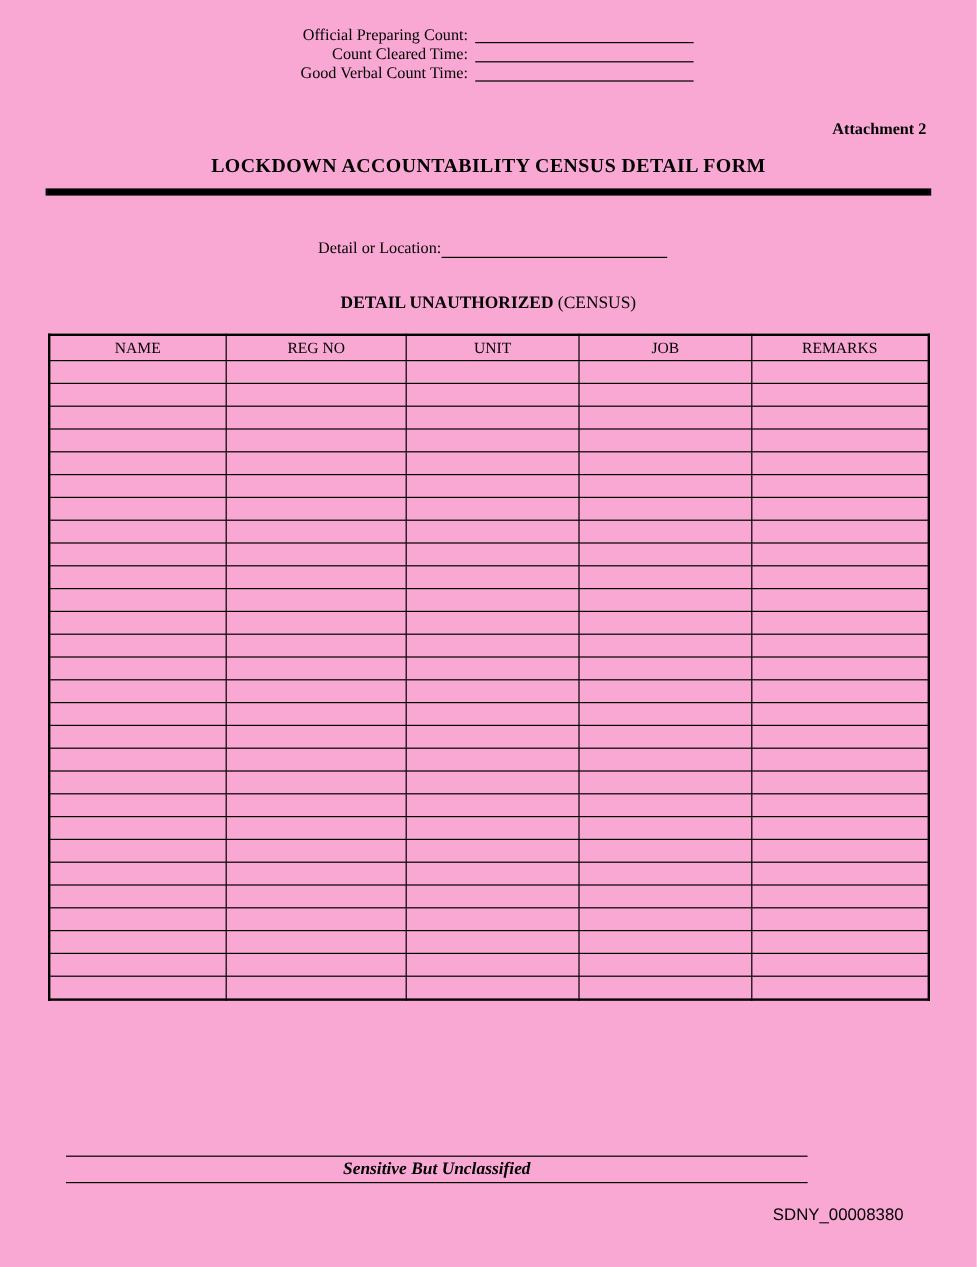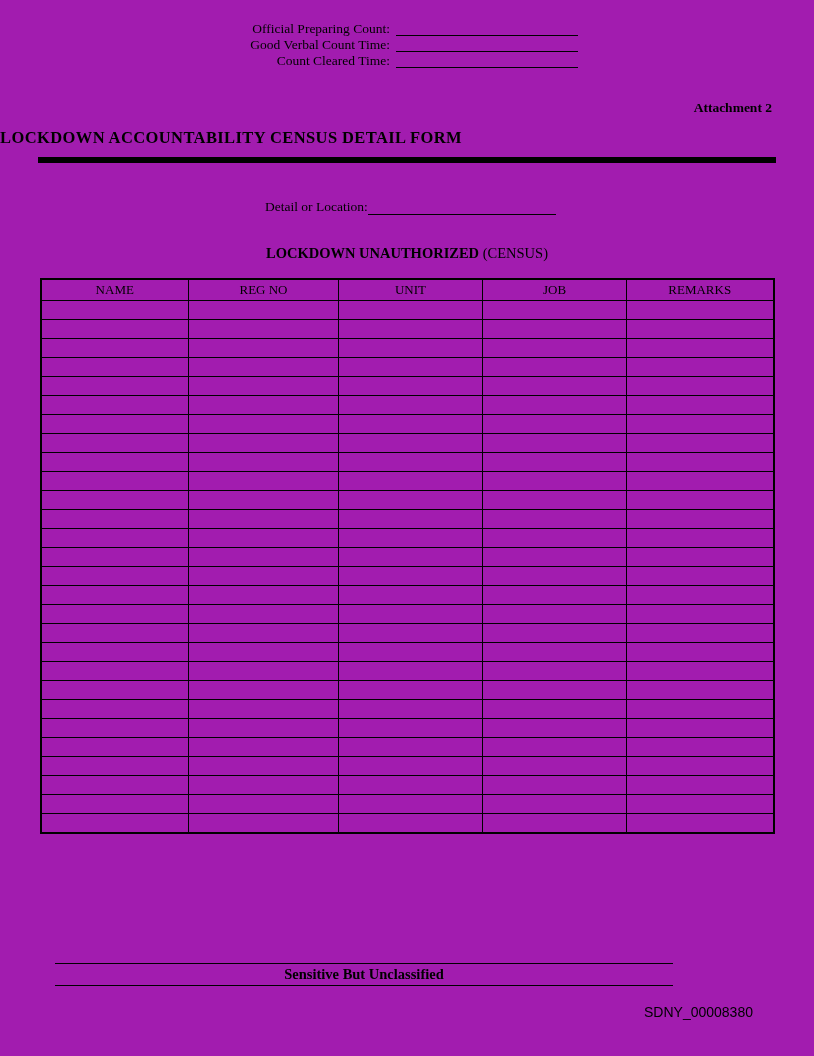--- a/index.html
+++ b/index.html
@@ -4,21 +4,21 @@
 <style>
   html, body {
     margin: 0;
     padding: 0;
     background: #ffffff;
   }
   .page {
     position: relative;
     width: 814px;
     height: 1056px;
-    background: #a21caf;
+    background: #f9a8d4;
     color: #000000;
     font-family: "Liberation Serif", serif;
     overflow: hidden;
   }
 
   
   .top-fields {
     padding-top: 20px;
   }
   .field-row {
@@ -46,20 +46,21 @@
     position: absolute;
     top: 100px;
     right: 42px;
     font-weight: bold;
     font-size: 13.5px;
   }
 
   
   .title {
     margin-top: 60px;
+    text-align: center;
     font-weight: bold;
     font-size: 16.5px;
     letter-spacing: 0.4px;
   }
   .title-rule {
     margin: 9px 38px 0 38px;
     height: 6px;
     background: #000000;
   }
 
@@ -121,20 +122,21 @@
     width: 618px;
   }
   .footer-rule {
     border: 0;
     border-top: 1.6px solid #000;
     margin: 0;
   }
   .classification {
     text-align: center;
     font-weight: bold;
+    font-style: italic;
     font-size: 14.5px;
     line-height: 19px;
     margin: 1px 0 1px 0;
   }
 
   .bates {
     position: absolute;
     top: 1004px;
     left: 644px;
     font-family: "Liberation Sans", sans-serif;
@@ -145,40 +147,40 @@
 <body>
 
 <div class="page">
 
   <div class="top-fields">
     <div class="field-row">
       <span class="field-label">Official Preparing Count:</span>
       <span class="field-line"></span>
     </div>
     <div class="field-row">
+      <span class="field-label">Count Cleared Time:</span>
+      <span class="field-line"></span>
+    </div>
+    <div class="field-row">
       <span class="field-label">Good Verbal Count Time:</span>
       <span class="field-line"></span>
     </div>
-    <div class="field-row">
-      <span class="field-label">Count Cleared Time:</span>
-      <span class="field-line"></span>
-    </div>
   </div>
 
   <div class="attachment">Attachment 2</div>
 
   <div class="title">LOCKDOWN ACCOUNTABILITY CENSUS DETAIL FORM</div>
   <div class="title-rule"></div>
 
   <div class="detail-line">
     <span>Detail or Location:</span><span class="detail-value"></span>
   </div>
 
   <div class="section-heading">
-    <span class="bold">LOCKDOWN UNAUTHORIZED</span>
+    <span class="bold">DETAIL UNAUTHORIZED</span>
     <span>(CENSUS)</span>
   </div>
 
   <table class="census-table">
     <colgroup>
       <col class="col-name">
         <col class="col-regno">
         <col class="col-unit">
         <col class="col-job">
         <col class="col-remarks">

